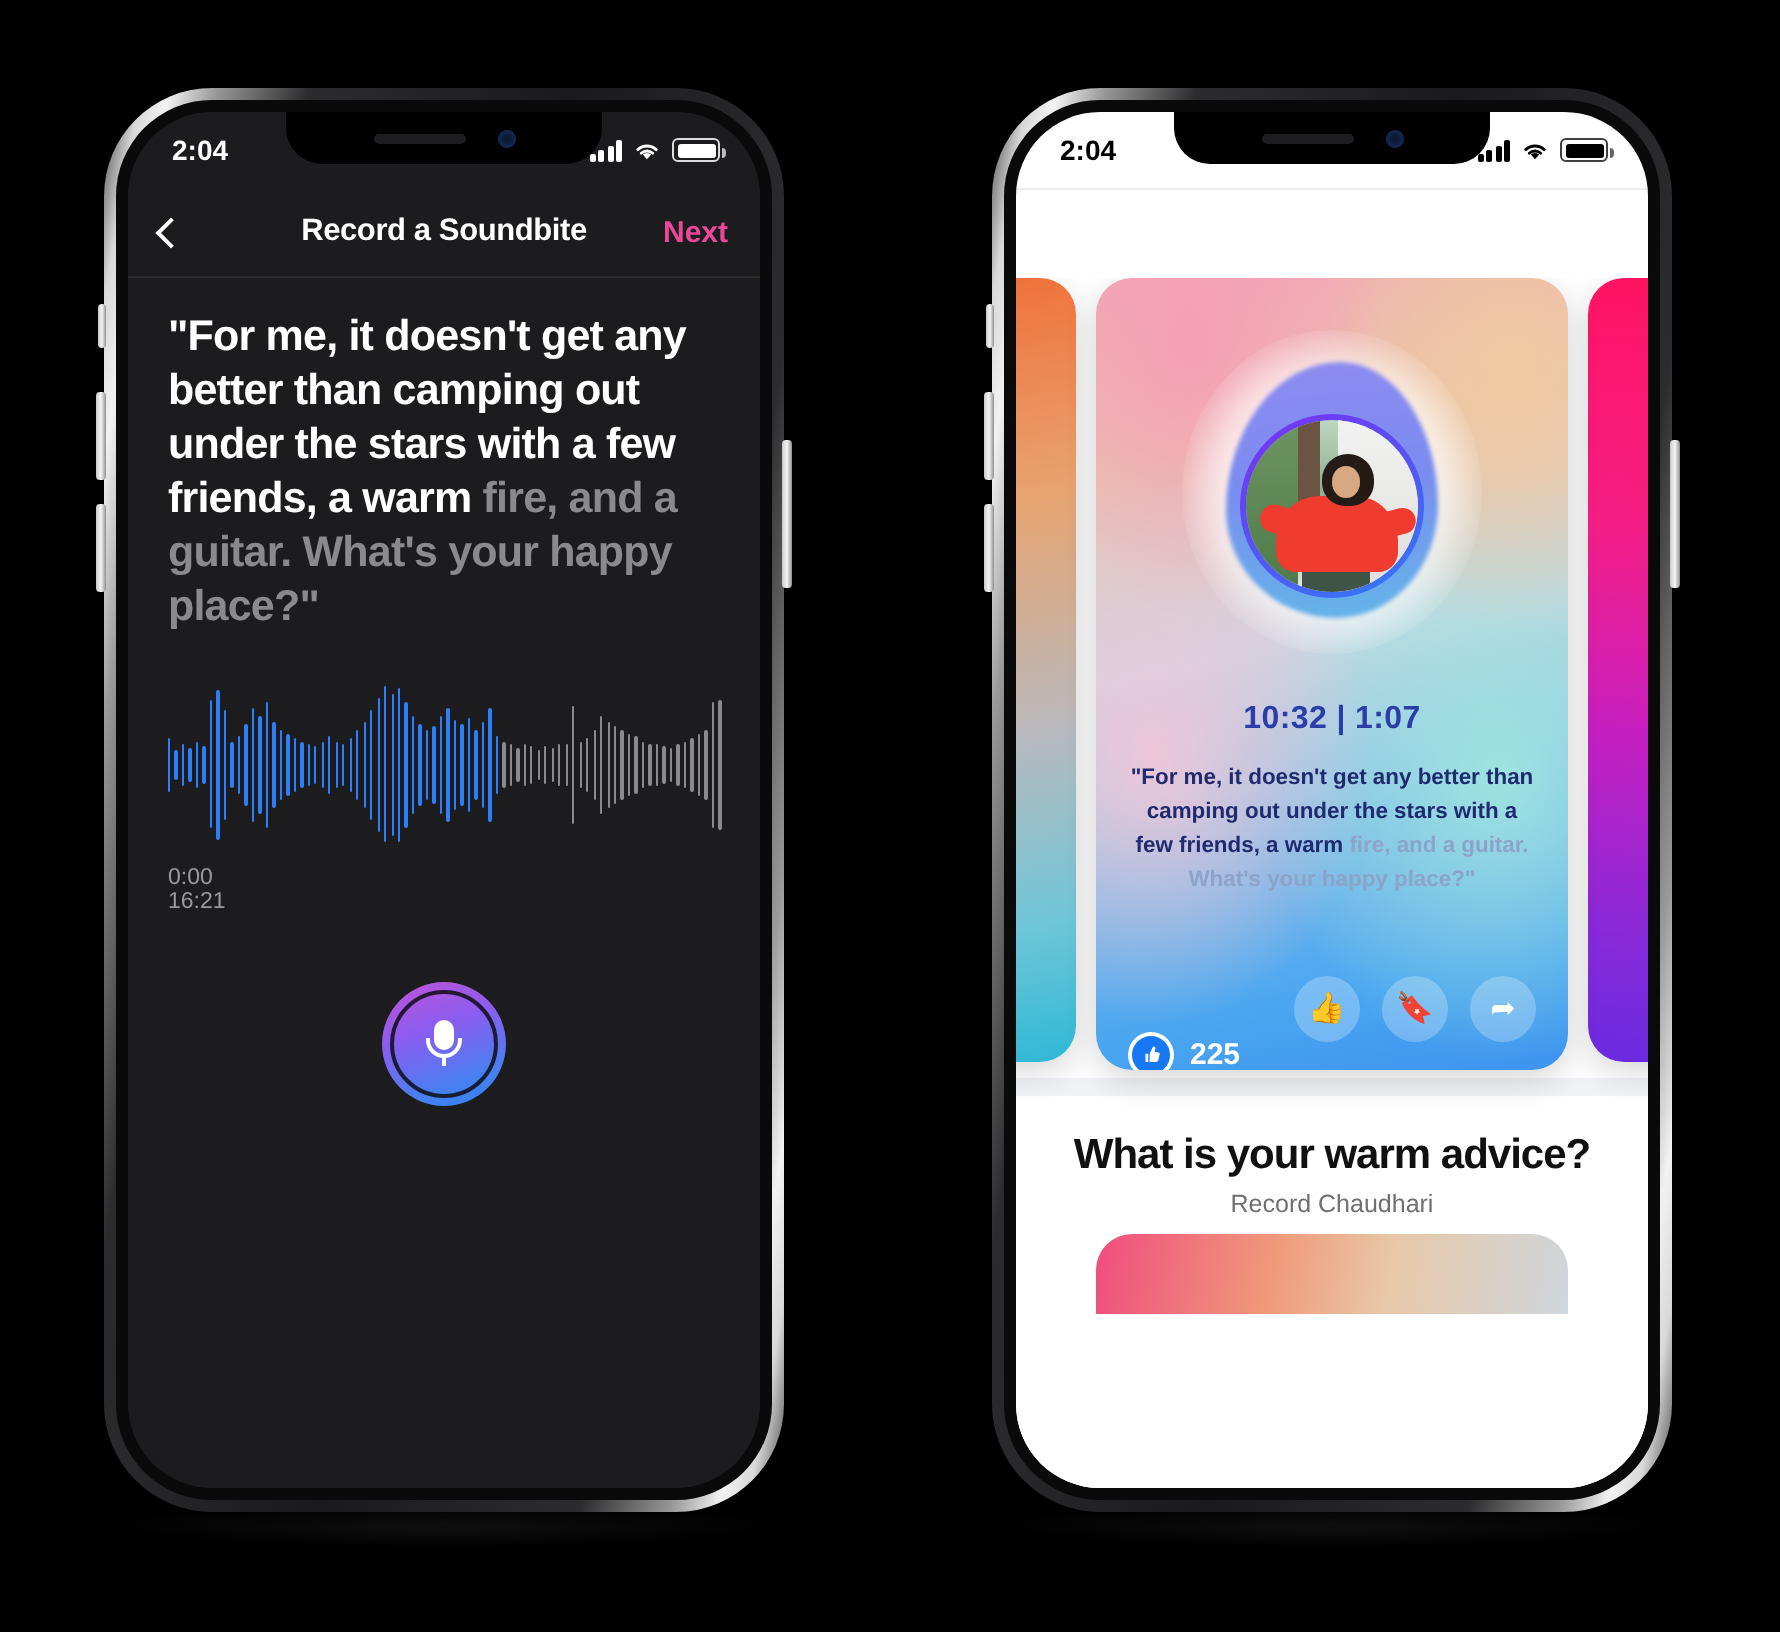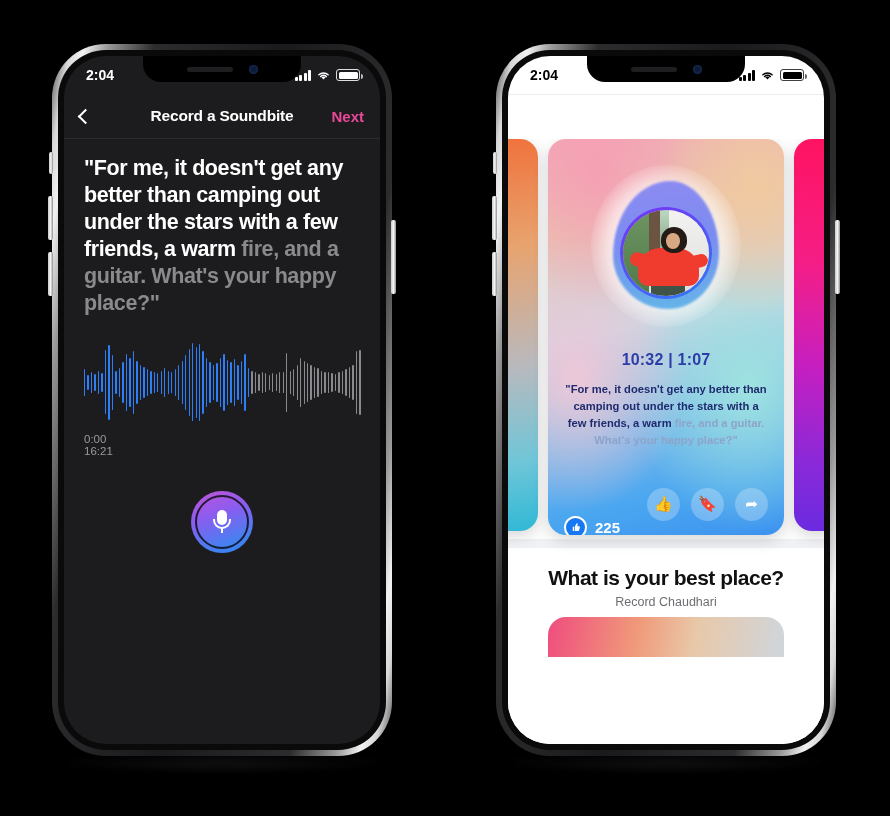--- a/index.html
+++ b/index.html
@@ -452,20 +452,20 @@
                   <div class="act">👍</div>
                   <div class="act">🔖</div>
                   <div class="act">➦</div>
                 </span>
             </div>
           </div>
         </div>
 
         <div class="feed-sep"></div>
         <div class="post2">
-          <div class="post-title">What is your best place?</div>
+          <div class="post-title">What is your warm advice?</div>
           <div class="post-meta">Record Chaudhari</div>
         </div>
         <div class="next-peek"></div>
       </div>
     </div>
   </div>
 </div>
 
 </body></html>

